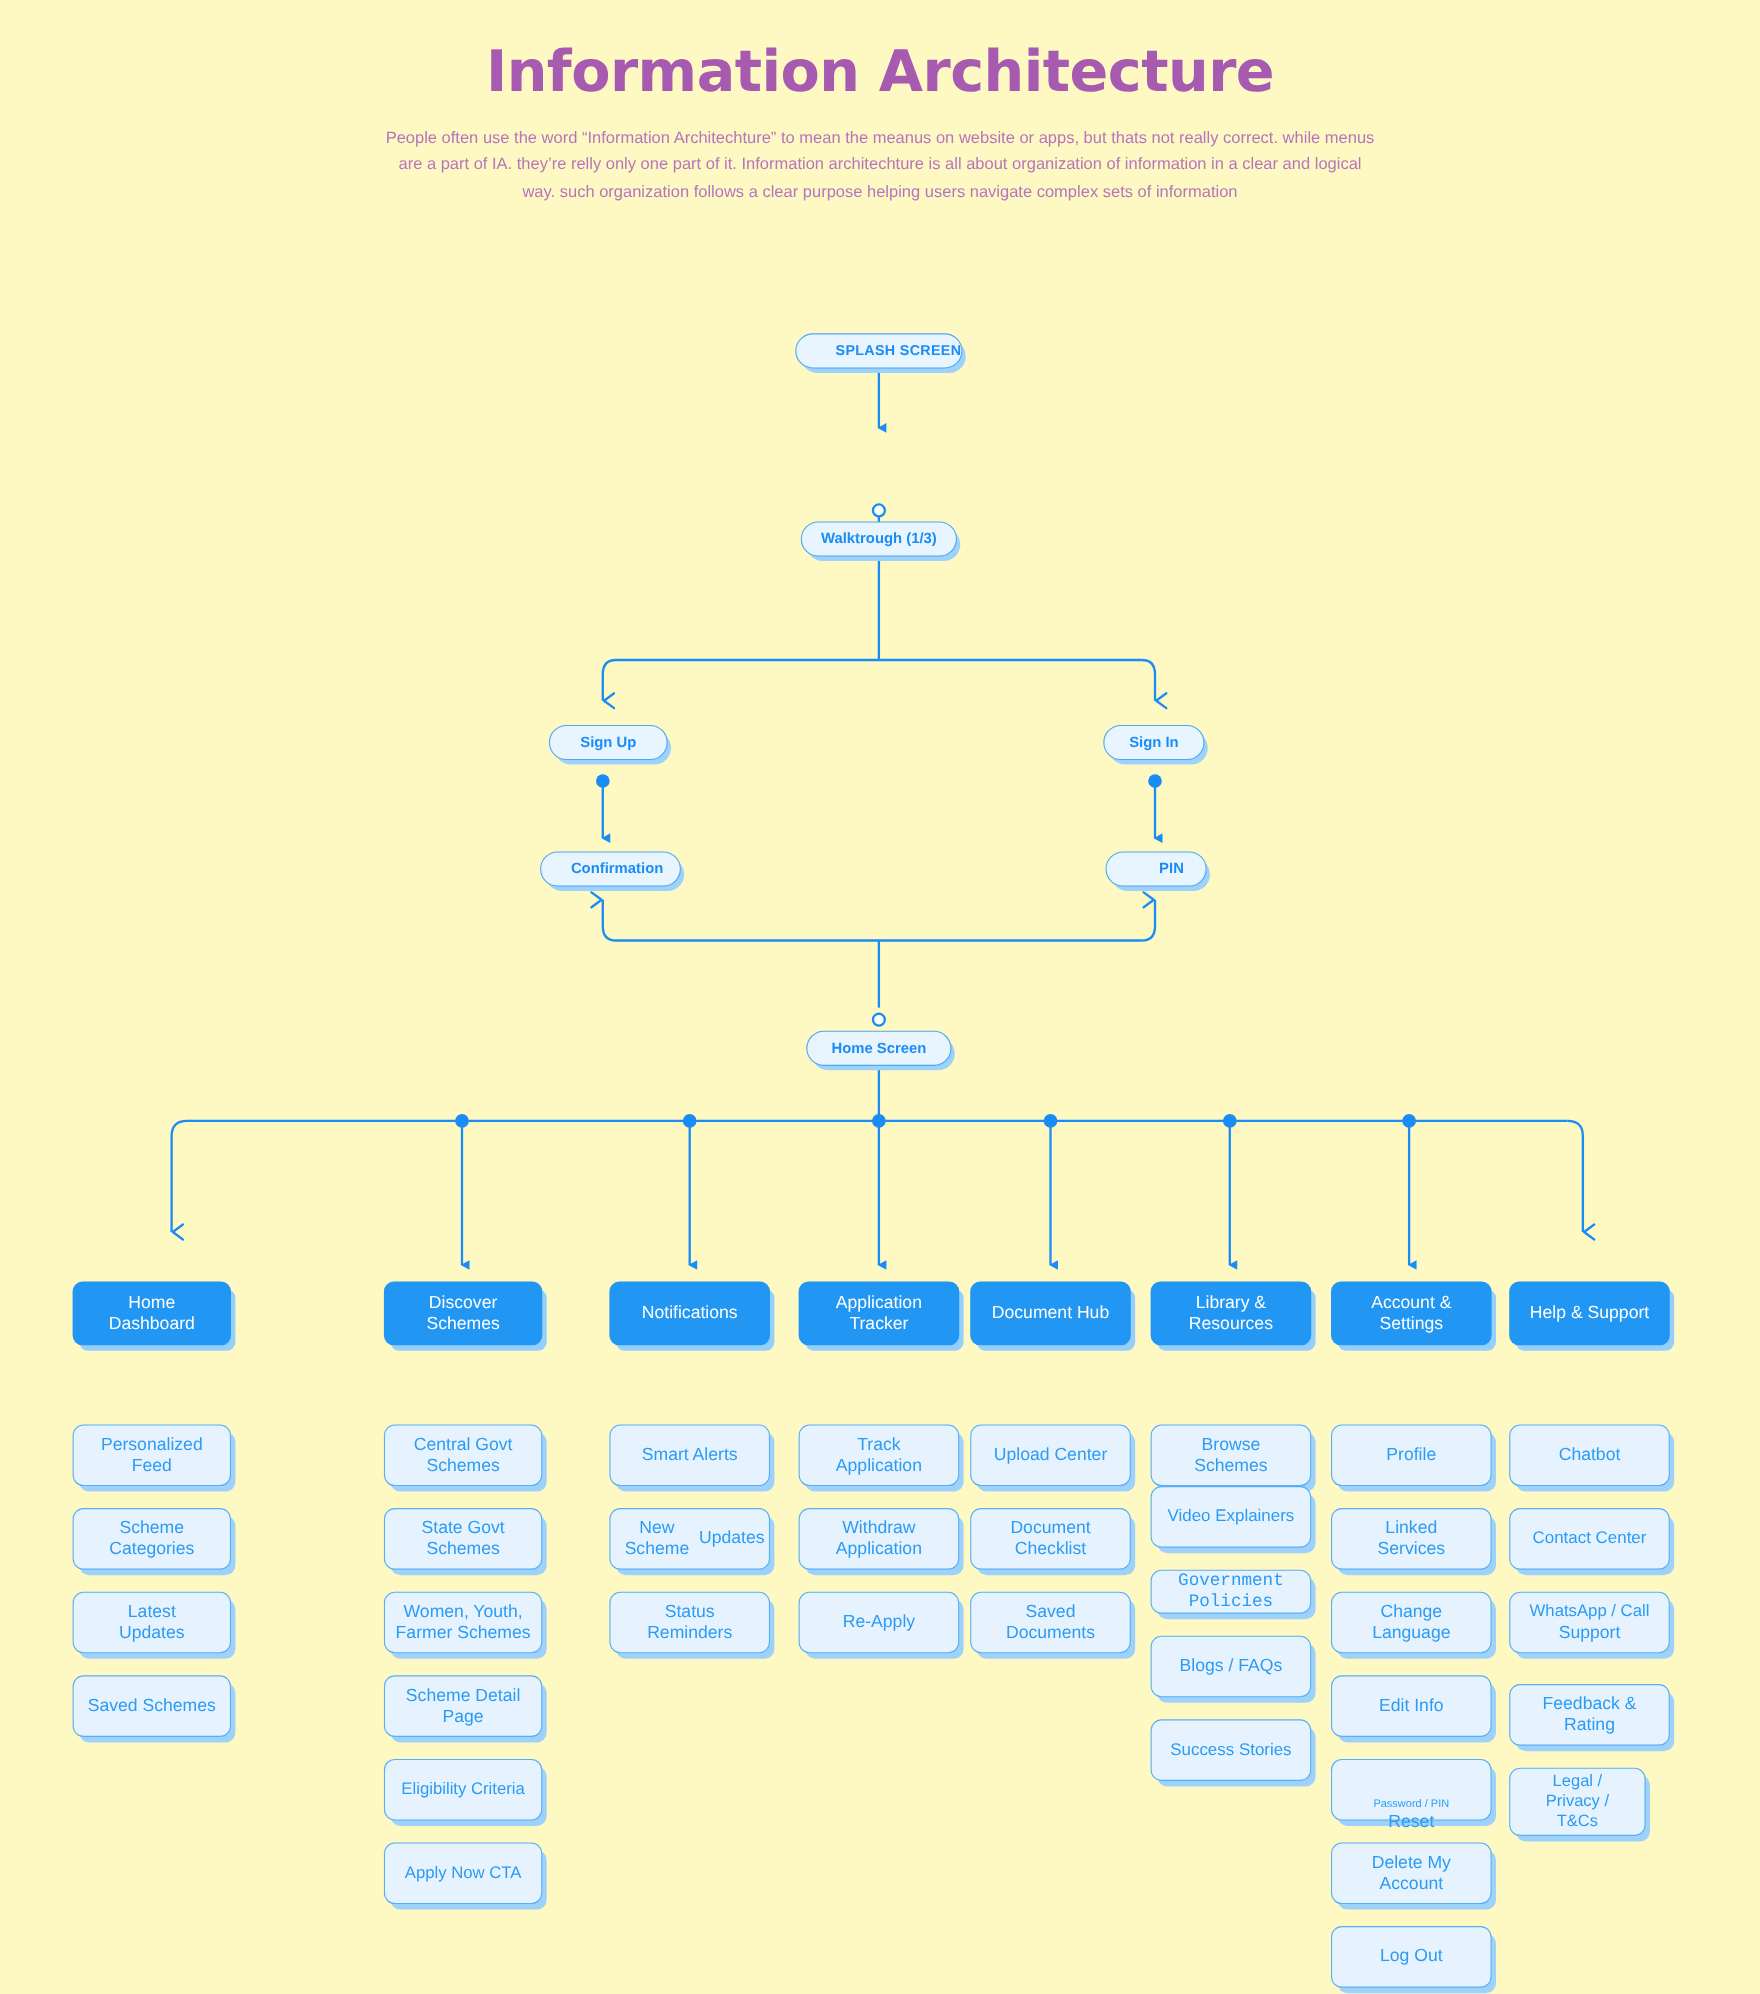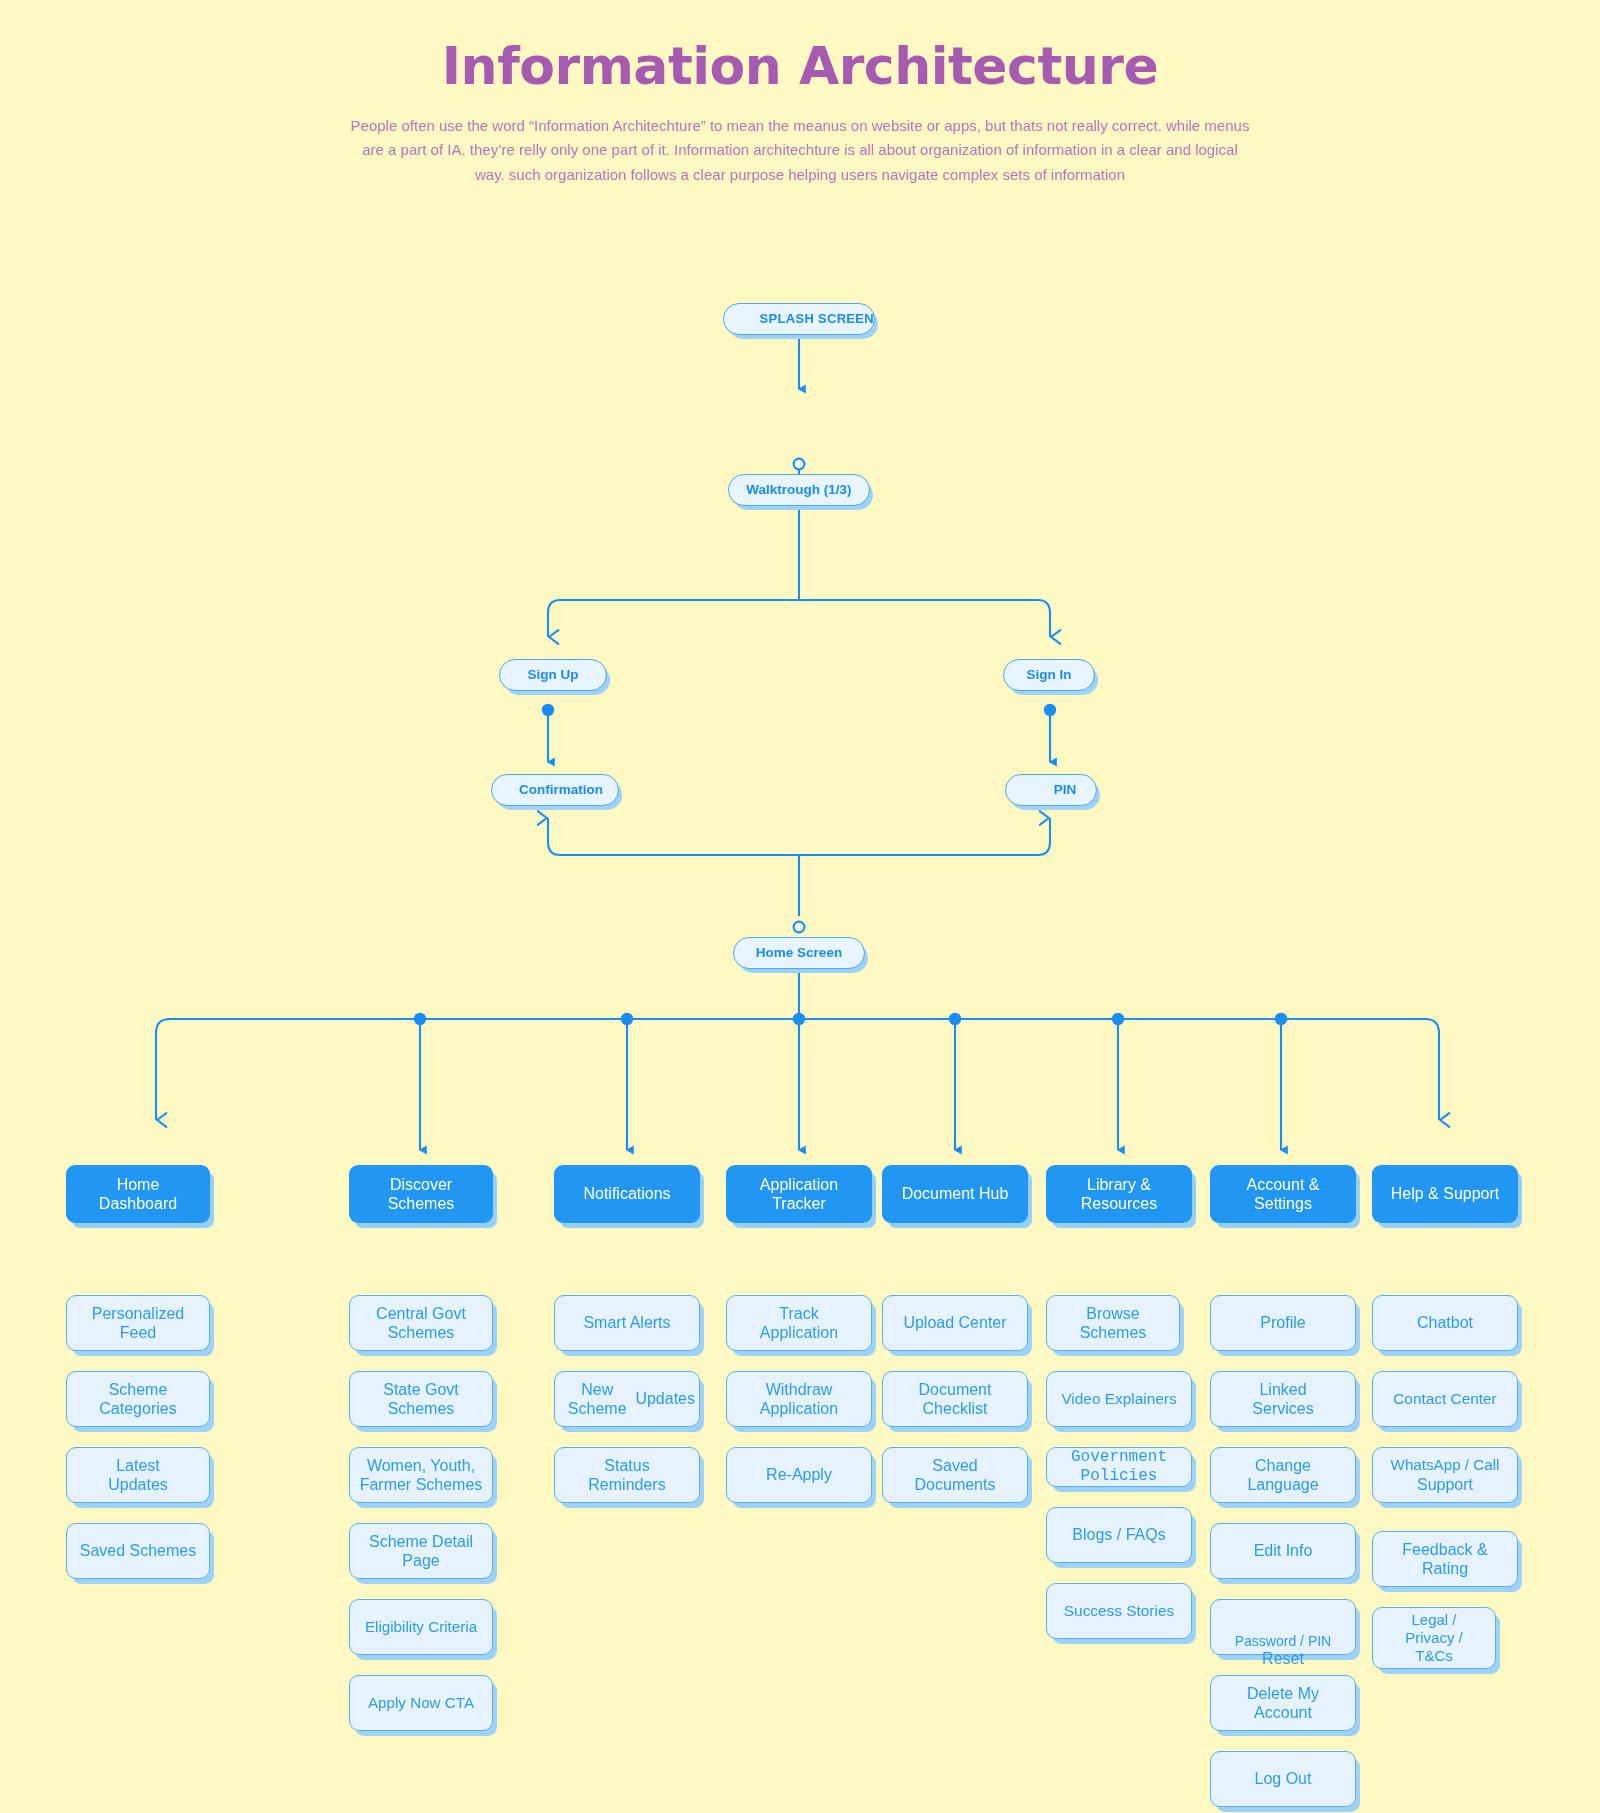--- a/index.html
+++ b/index.html
@@ -318,21 +318,21 @@
       <span class="l2">Documents</span>
     </div>
   </div>
 
   <div style="position:absolute; left:1046px; top:1165px; width:146px;">
     <div class="node cat" style="position:relative; width:146px; height:58px; flex-direction:column;">
       <span>Library &amp;</span>
       <span class="l2">Resources</span>
     </div>
     <div style="height:72px;"></div>
-    <div class="node sub wrap" style="position:relative; width:134px; height:56px; flex-direction:column; margin-bottom:20px;">
+    <div class="node sub wrap" style="position:relative; width:146px; height:56px; flex-direction:column; ">
       <span>Browse</span>
       <span class="l2">Schemes</span>
     </div>
     <div class="node sub" style="position:relative; width:146px; height:56px; flex-direction:column; margin-bottom:20px;">
       <span style="font-size:15.4px;">Video Explainers</span>
     </div>
     <div class="node sub wrap" style="position:relative; width:146px; height:40px; flex-direction:column; margin-bottom:20px;font-family:Liberation Mono, monospace;">
       <span>Government</span>
       <span class="l2">Policies</span>
     </div>
@@ -358,21 +358,21 @@
       <span class="l2">Services</span>
     </div>
     <div class="node sub wrap" style="position:relative; width:146px; height:56px; flex-direction:column; margin-bottom:20px;">
       <span>Change</span>
       <span class="l2">Language</span>
     </div>
     <div class="node sub" style="position:relative; width:146px; height:56px; flex-direction:column; margin-bottom:20px;">
       <span>Edit Info</span>
     </div>
     <div class="node sub" style="position:relative; width:146px; height:56px; flex-direction:column; margin-bottom:20px;">
-      <span style="font-size:14px;margin-top:47px;">Password / PIN</span>
+      <span style="font-size:10px;margin-top:47px;">Password / PIN</span>
       <span class="l2">Reset</span>
     </div>
     <div class="node sub wrap" style="position:relative; width:146px; height:56px; flex-direction:column; margin-bottom:20px;">
       <span>Delete My</span>
       <span class="l2">Account</span>
     </div>
     <div class="node sub" style="position:relative; width:146px; height:56px; flex-direction:column; margin-bottom:20px;">
       <span>Log Out</span>
     </div>
   </div>

